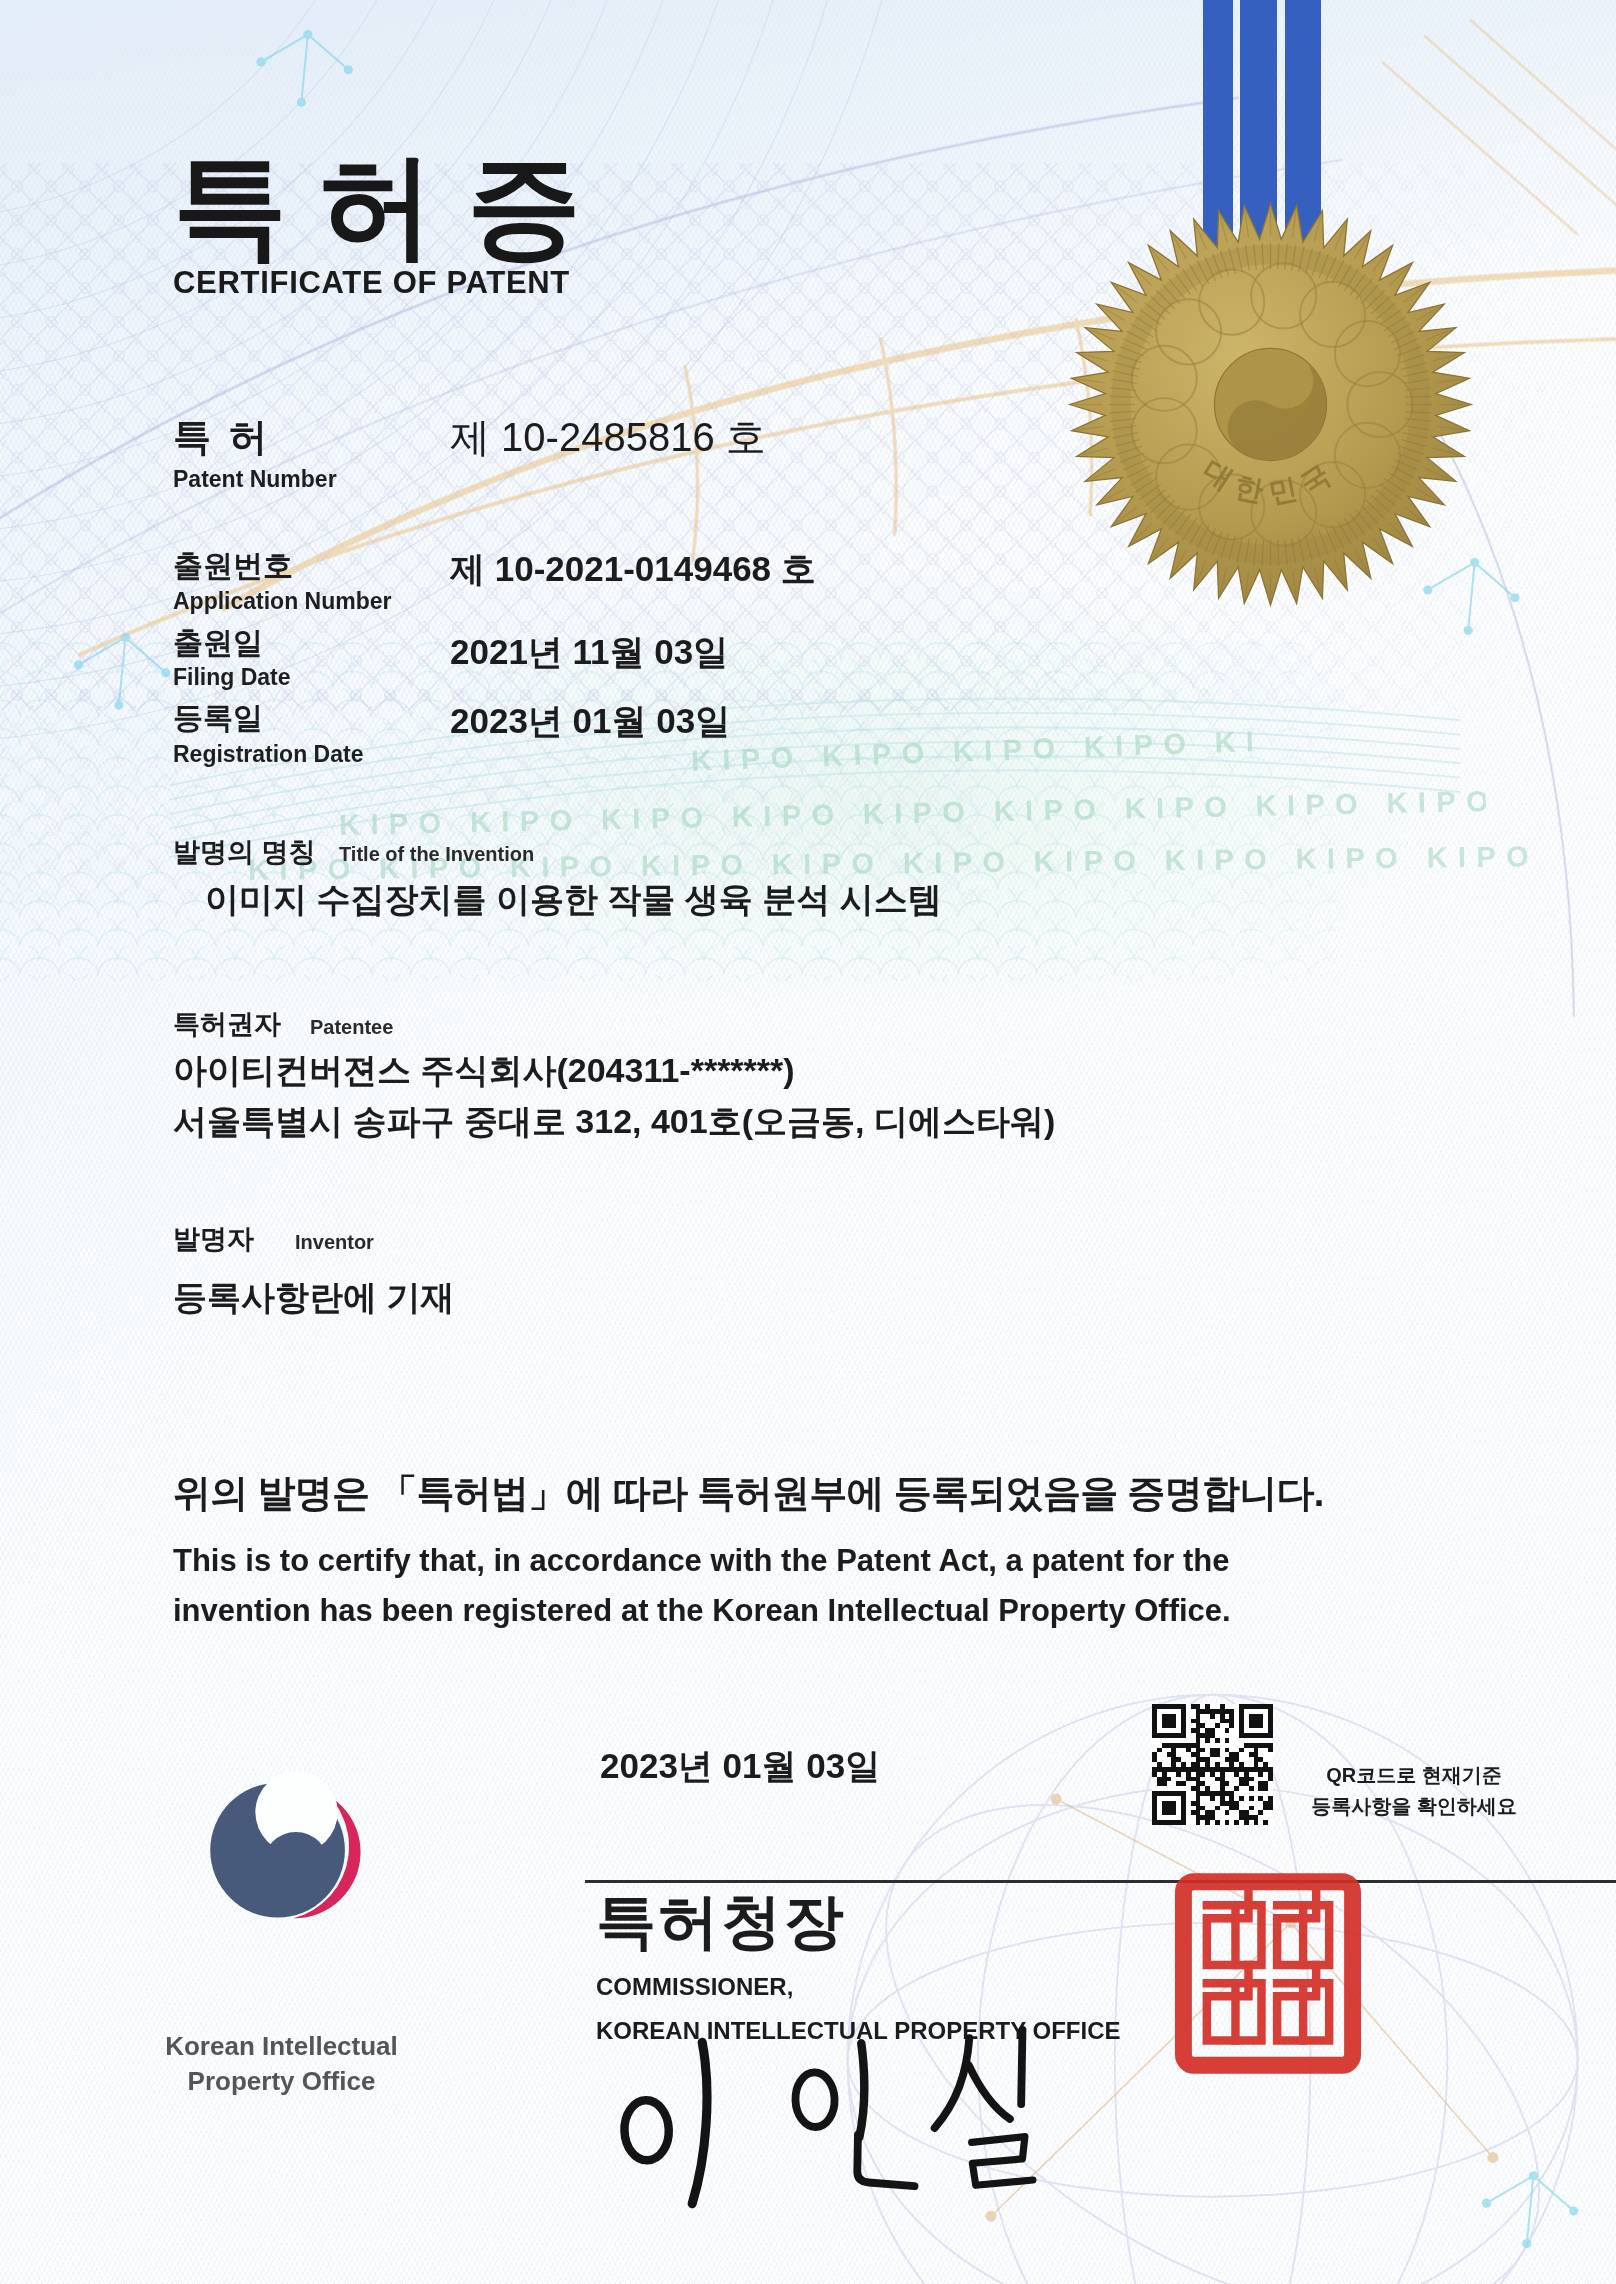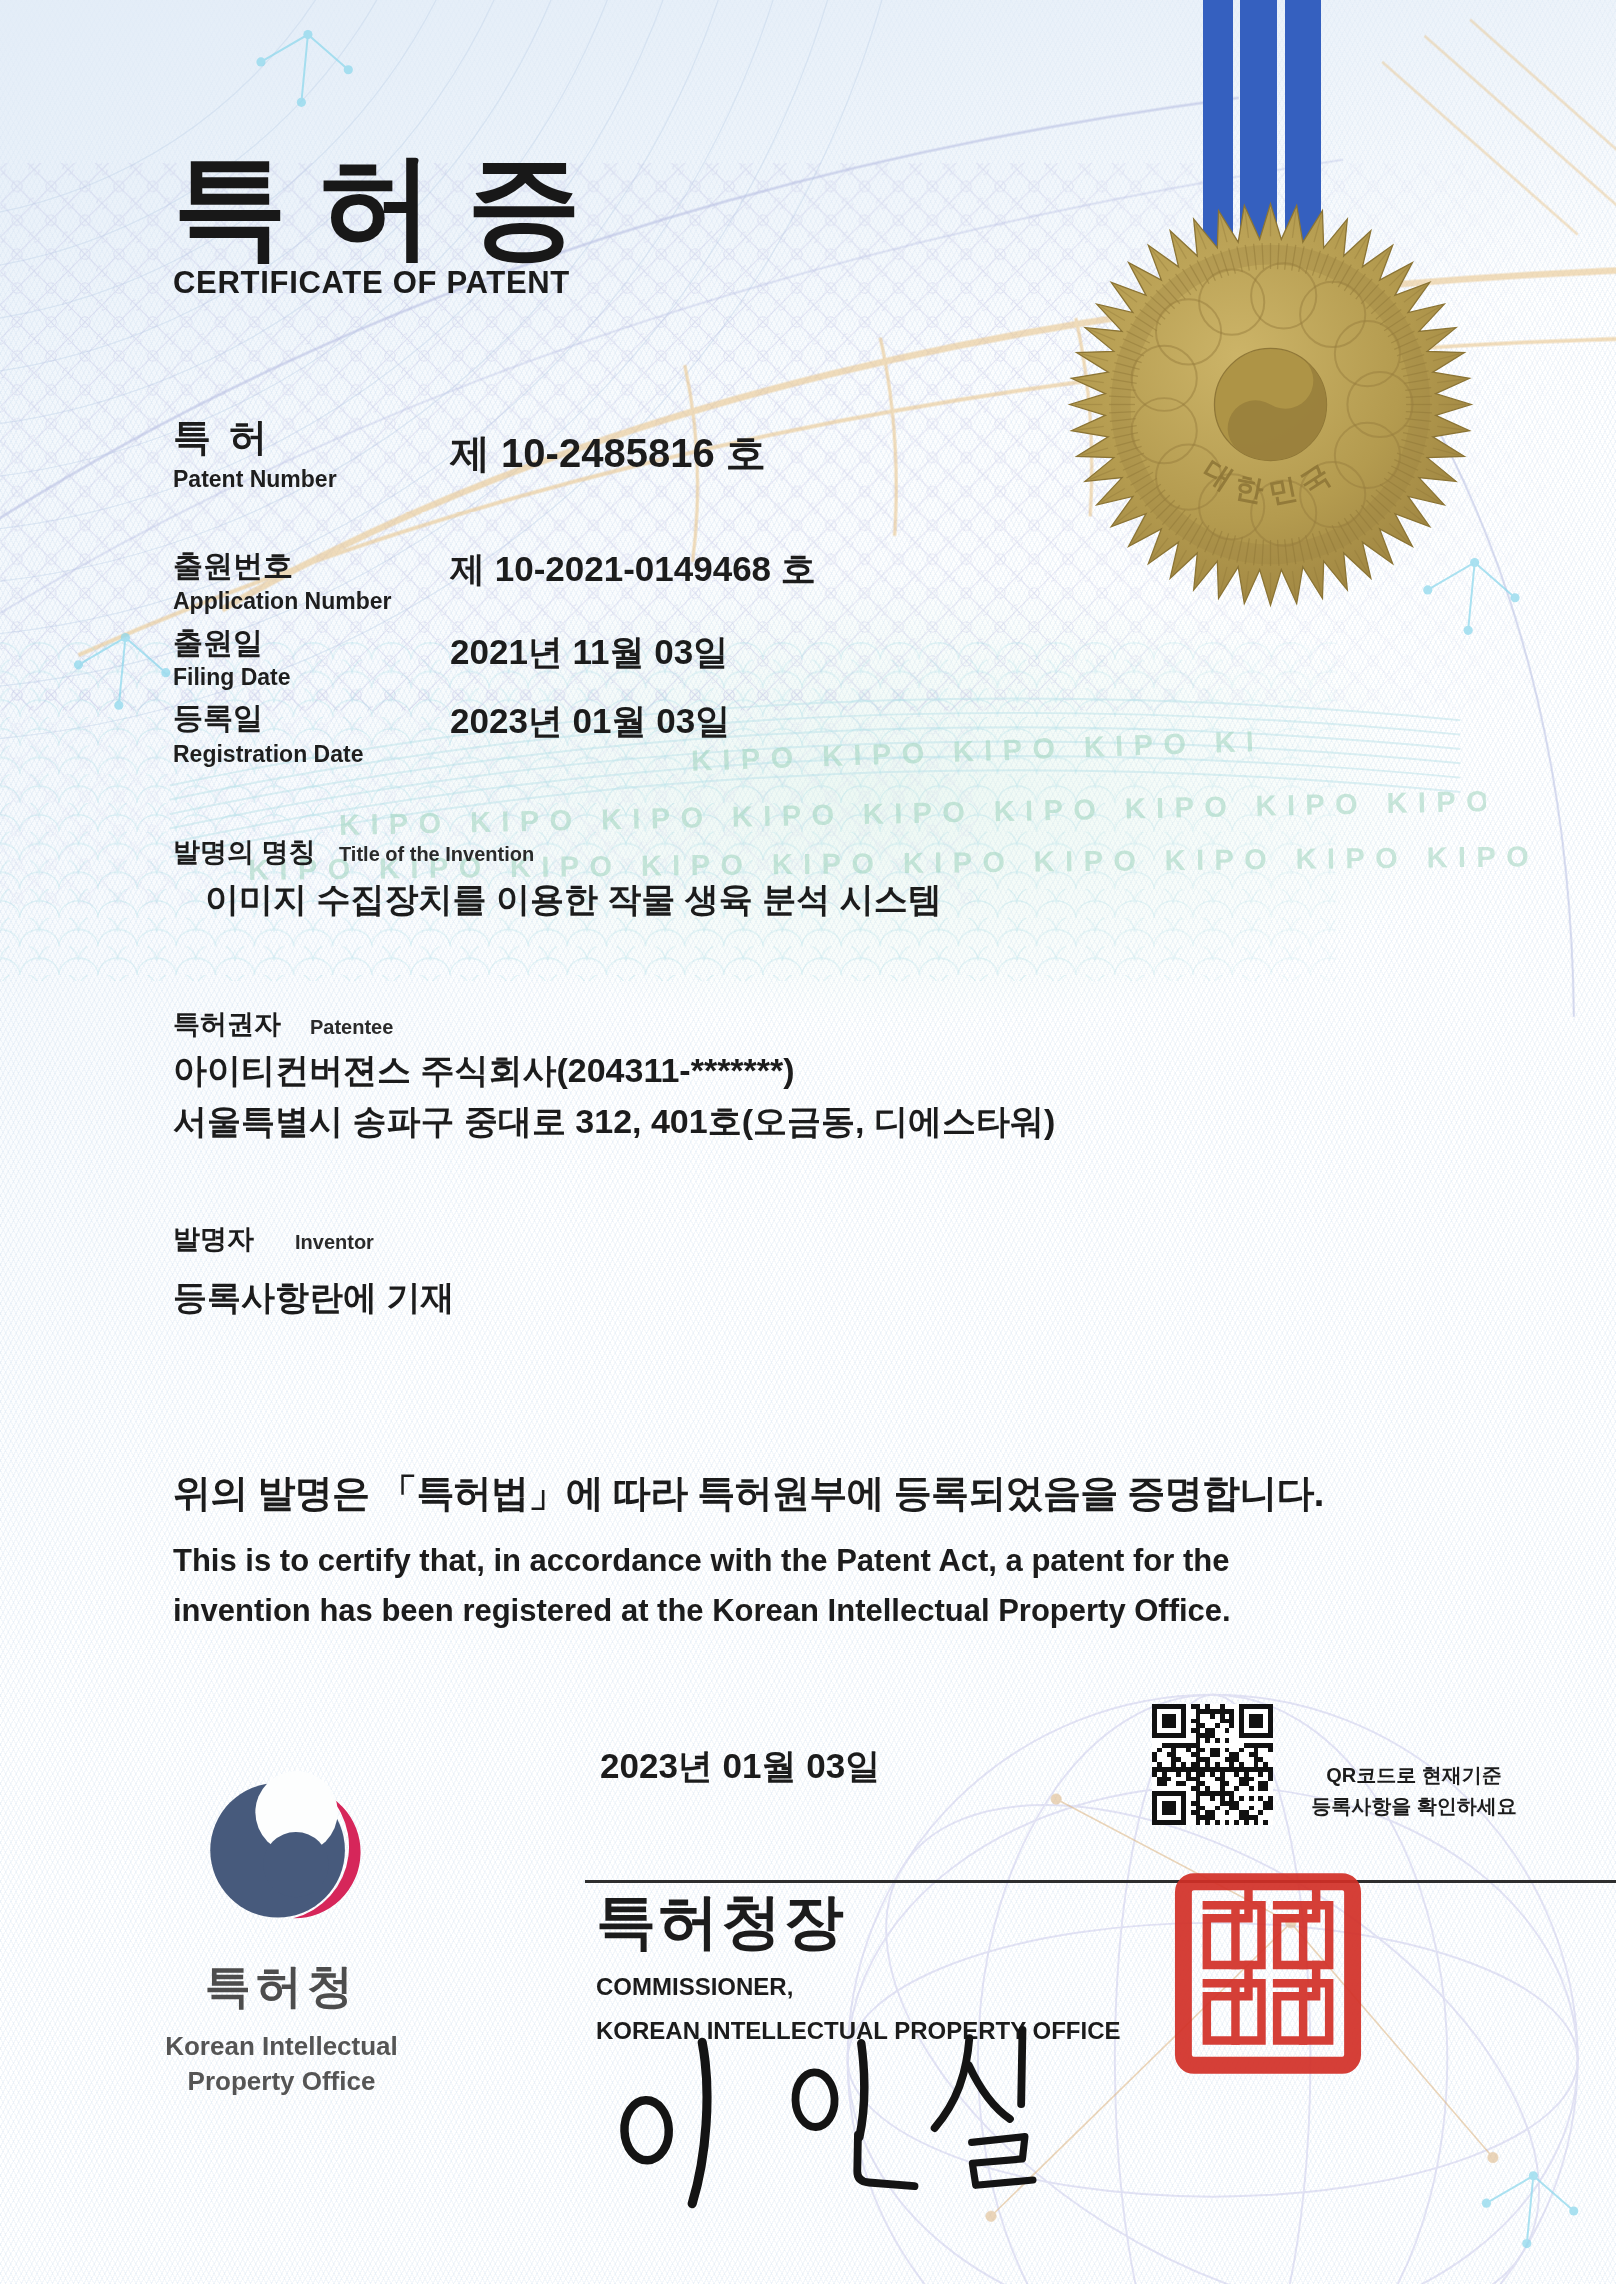--- a/index.html
+++ b/index.html
@@ -15,21 +15,21 @@
   .abs{position:absolute;}
   .deco{pointer-events:none;}
   svg{display:block;}
   .z1{z-index:1}.z2{z-index:2}.z4{z-index:4}.z5{z-index:5}.z6{z-index:6}
   .t{white-space:nowrap;line-height:1.12;}
   .title-kr{font-size:114px;font-weight:800;letter-spacing:33px;color:#181818;}
   .title-en{font-size:31px;font-weight:800;letter-spacing:0.7px;color:#1b1b1b;}
   .lab-kr-big{font-size:38px;font-weight:800;letter-spacing:3.9px;}
   .lab-kr{font-size:30px;font-weight:800;}
   .lab-en{font-size:23px;font-weight:800;color:#1e1e1e;}
-  .val-xl{font-size:40px;font-weight:700;margin-top:16px;}
+  .val-xl{font-size:40px;font-weight:400;}
   .val-lg{font-size:35px;font-weight:800;}
   .sec-kr{font-size:27px;font-weight:700;}
   .sec-en{font-size:20px;font-weight:700;color:#2a2a2a;}
   .sec-val{font-size:34px;font-weight:800;}
   .stmt-kr{font-size:38px;font-weight:800;letter-spacing:-0.7px;}
   .stmt-en{font-size:31px;font-weight:800;}
   .issue-date{font-size:35px;font-weight:700;}
   .comm-kr{font-size:60px;font-weight:800;letter-spacing:2.6px;}
   .comm-en{font-size:24px;font-weight:800;}
   .qr-cap{font-size:20px;font-weight:700;line-height:1.55;text-align:center;}
@@ -666,20 +666,19 @@
       <path d="M560,186 L 642,180 L 637,214 L 560,218 L 564,252 L 652,247" stroke-width="11"></path>
     </g>
   </svg>
 
   <svg class="abs z5 deco" style="left:190px;top:1760px;" width="183" height="183" viewBox="0 0 280 280">
     <path d="M184,33 A113,113 0 0 1 158,242 A99,99 0 0 0 162,40 Z" fill="#d6265a"></path>
     <circle cx="134" cy="138" r="103" fill="#475a7c"></circle>
     <circle cx="163" cy="80" r="63" fill="#fdfefe"></circle>
     <circle cx="162" cy="160" r="50" fill="#475a7c"></circle>
   </svg>
-  <div class="abs z5 logo-kr t" style="left:138px;top:1961px;width:287px;">특허청</div>
   <div class="abs z5 logo-en" style="left:99px;top:2029px;width:365px;">
     <span>Korean Intellectual</span><br>
     <span>Property Office</span>
   </div>
 
 </div>
 
 
 </body></html>

